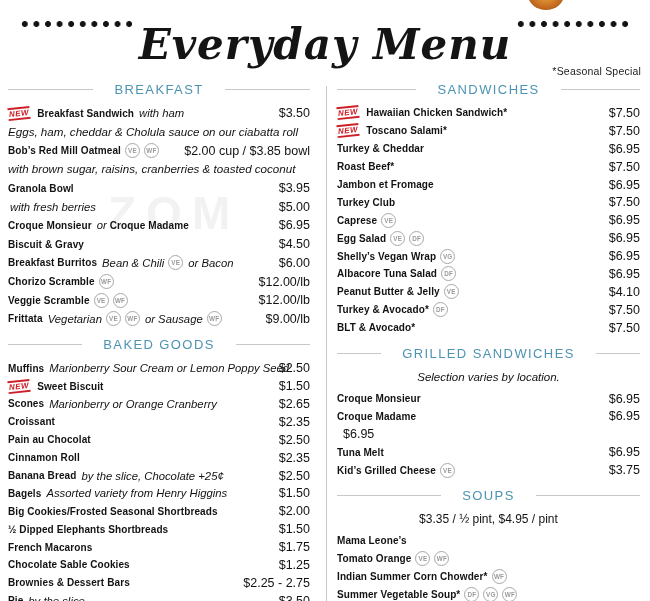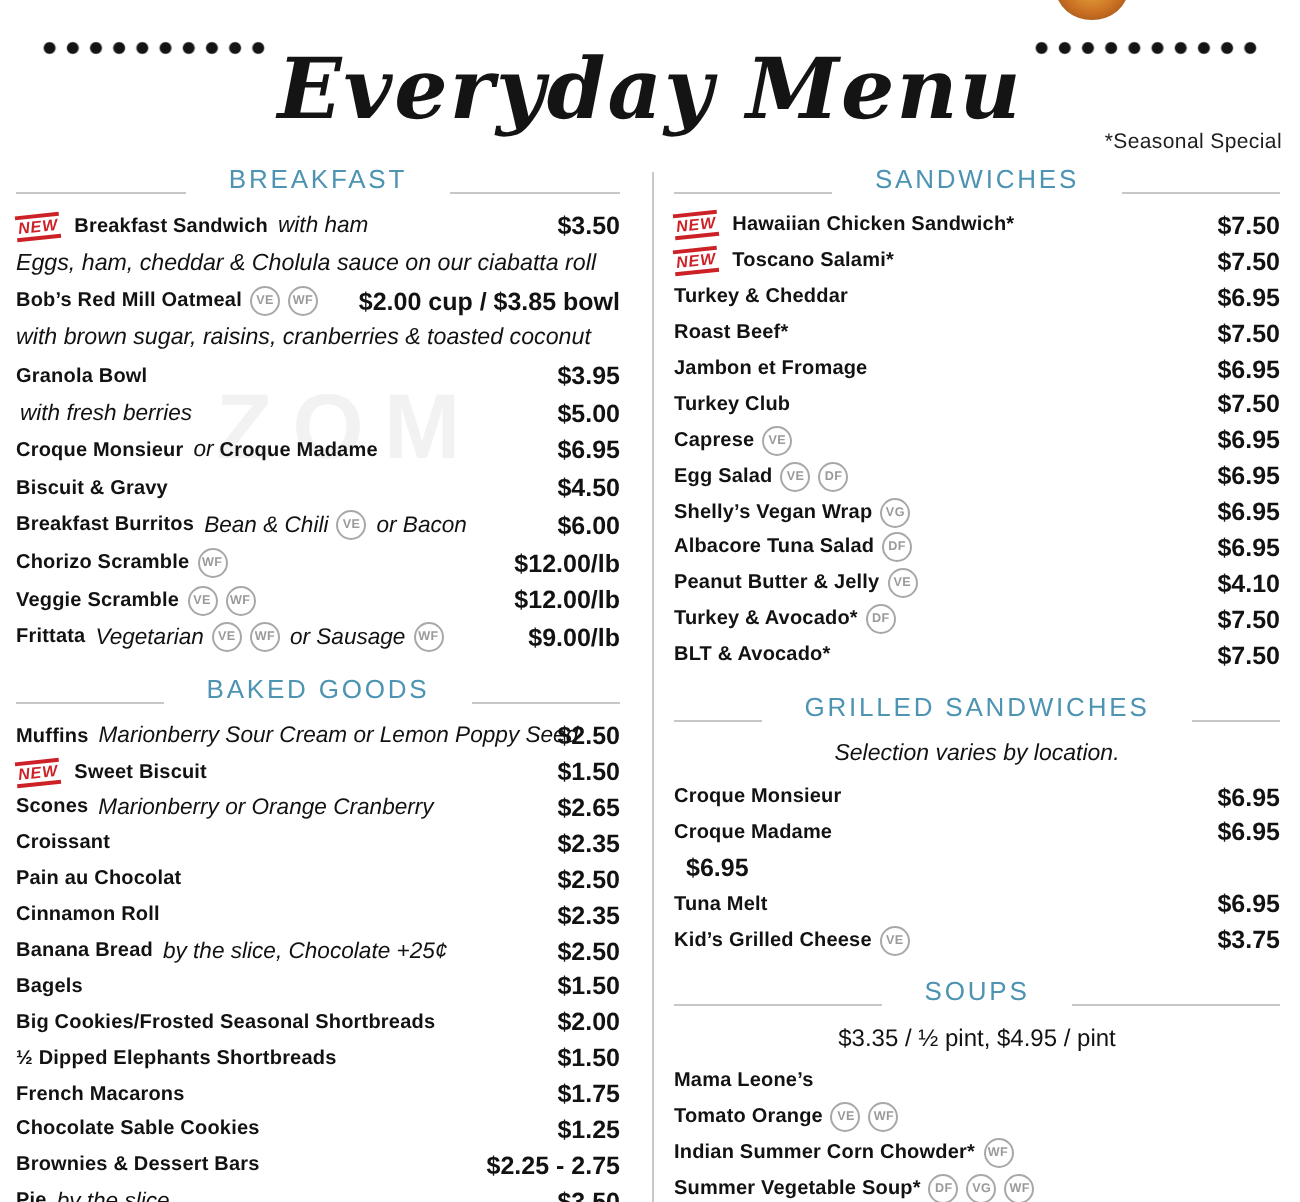--- a/index.html
+++ b/index.html
@@ -41,32 +41,32 @@
     position:absolute;left:108px;top:186px;font-size:46px;font-weight:800;
     letter-spacing:10px;color:rgba(125,125,125,0.10);pointer-events:none;user-select:none;
   }
   
   .vdivider{position:absolute;left:326px;top:86px;bottom:0;width:1px;background:var(--line);}
   .col{position:absolute;top:78px;}
   .col-left{left:8px;width:302px;}
   .col-right{left:337px;width:303px;}
   
   .section{margin-bottom:9px;}
-  .sec-head{display:flex;align-items:flex-end;gap:21px;margin:4px 0 7px;}
+  .sec-head{display:flex;align-items:center;gap:21px;margin:4px 0 7px;}
   .sec-head .hline{flex:1;height:1px;background:var(--line);}
   .sec-title{color:var(--accent);font-size:13px;letter-spacing:1.4px;font-weight:500;white-space:nowrap;}
   .note{display:block;text-align:center;font-size:12px;font-weight:500;height:19px;line-height:19px;margin-bottom:3px;}
   .note.it{font-style:italic;font-weight:400;font-size:11.5px;}
   
   .row{display:flex;align-items:center;height:18.7px;}
   .section.dense .row{height:17.9px;}
   .itemtext{flex:1;display:flex;align-items:center;gap:3px;min-width:0;white-space:nowrap;}
   .nm{font-weight:700;font-size:10px;letter-spacing:0.1px;white-space:nowrap;}
   .tl{font-style:italic;font-size:11.3px;font-weight:400;white-space:nowrap;margin-left:2px;}
-  .price{font-weight:700;font-size:12.5px;white-space:nowrap;margin-left:6px;}
+  .price{font-weight:400;font-size:12.5px;white-space:nowrap;margin-left:6px;}
   .desc{display:block;font-style:italic;font-size:11.6px;font-weight:400;height:18.7px;line-height:18px;white-space:nowrap;}
   .badge{
     flex:0 0 auto;width:13px;height:13px;border:1px solid #a8a8a8;border-radius:50%;
     color:var(--badge);font-size:6.3px;font-weight:700;letter-spacing:0.2px;
     display:inline-flex;align-items:center;justify-content:center;margin-left:1px;
   }
   .new-badge{
     flex:0 0 auto;color:var(--red);border-top:2px solid var(--red);border-bottom:2px solid var(--red);
     font-size:8px;font-weight:800;font-style:italic;letter-spacing:0.5px;
     transform:rotate(-6deg);padding:0 1px;margin-right:4px;line-height:9px;
@@ -222,20 +222,21 @@
       <div class="row">
         <span class="itemtext">
           <span class="nm">Banana Bread</span>
           <span class="tl">by the slice, Chocolate +25¢</span>
         </span>
         <span class="price">$2.50</span>
       </div>
       <div class="row">
         <span class="itemtext">
           <span class="nm">Bagels</span>
+          <span class="tl">Assorted variety from Henry Higgins</span>
         </span>
         <span class="price">$1.50</span>
       </div>
       <div class="row">
         <span class="itemtext">
           <span class="nm">Big Cookies/Frosted Seasonal Shortbreads</span>
         </span>
         <span class="price">$2.00</span>
       </div>
       <div class="row">

